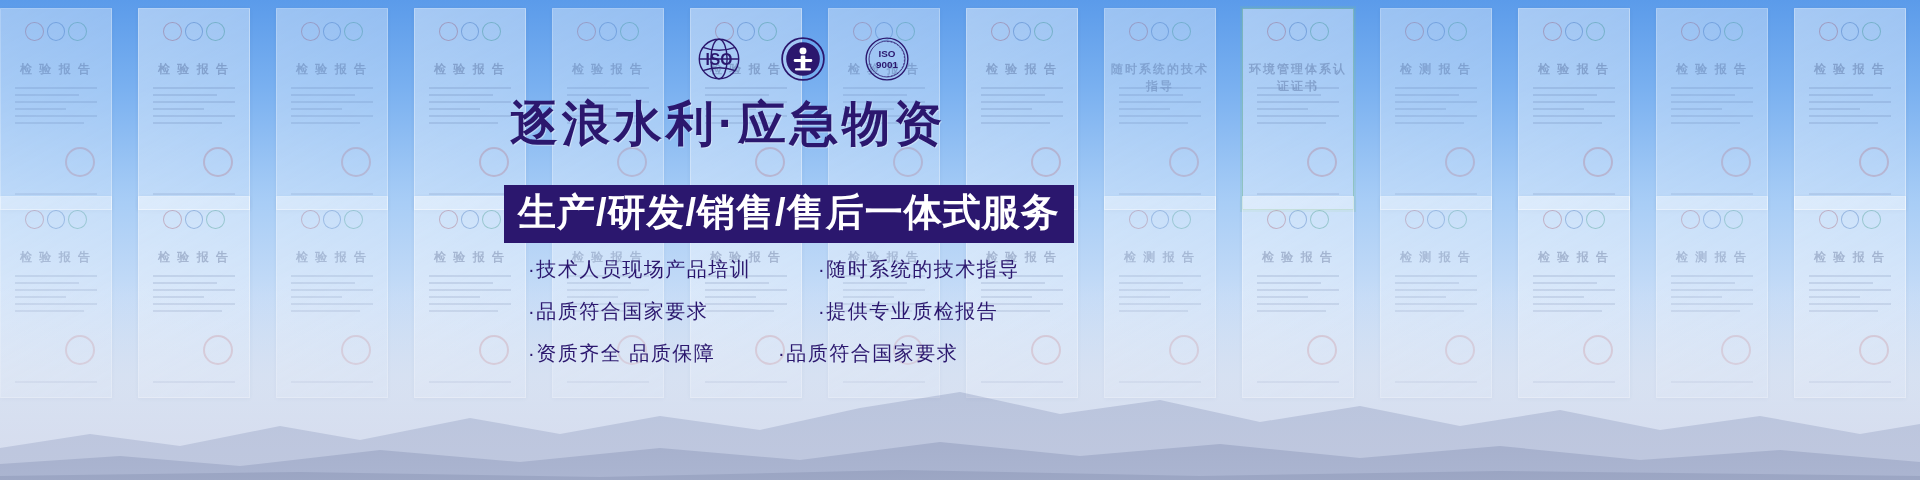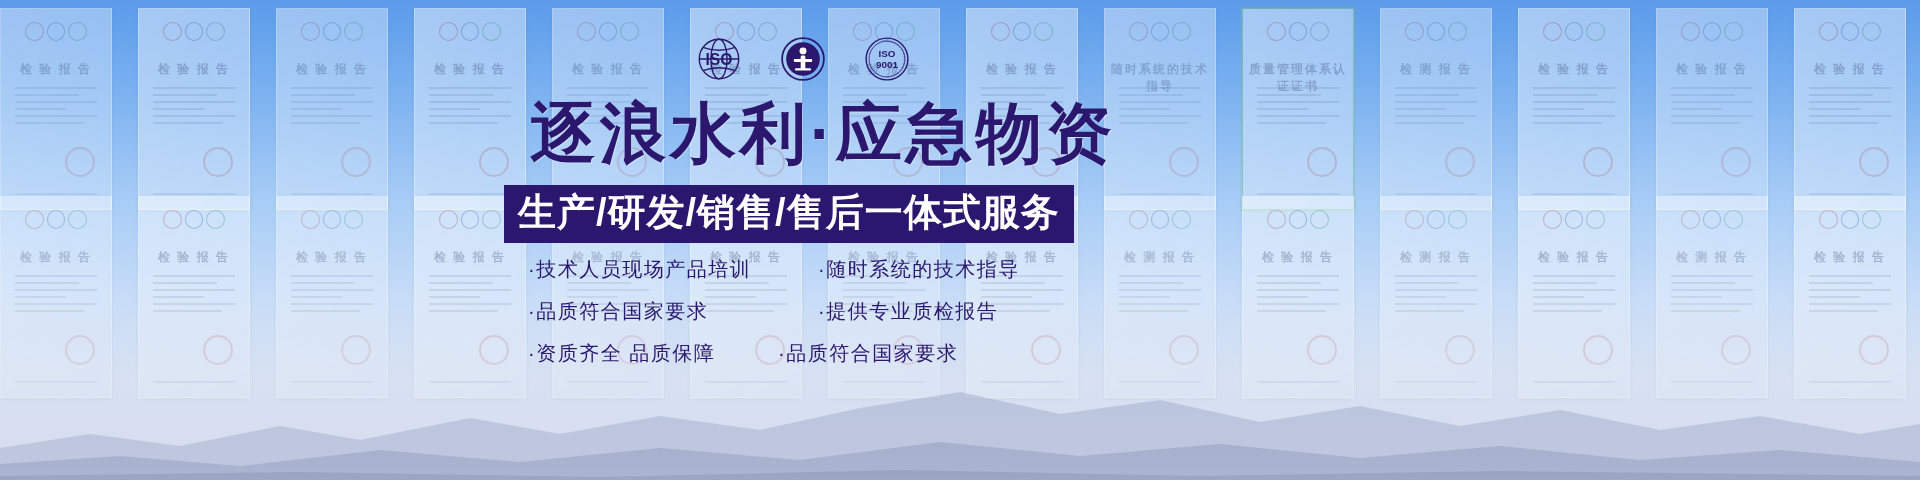--- a/index.html
+++ b/index.html
@@ -55,22 +55,22 @@
   
   .mountains{position:absolute;left:0;bottom:0;width:1920px;height:150px;}
 
   
   .badges{position:absolute;left:690px;top:30px;display:flex;gap:26px;align-items:center;}
   .badge{width:58px;height:58px;position:relative;}
 
   
   .content{position:absolute;left:0;top:0;width:1920px;height:480px;}
   .title{
-    position:absolute;left:530px;top:100px;
-    font-size:66px;font-weight:bold;letter-spacing:4px;color:#2b176e;
+    position:absolute;left:510px;top:100px;
+    font-size:48px;font-weight:bold;letter-spacing:4px;color:#2b176e;
     text-shadow:1px 1px 0 rgba(255,255,255,.35);
     white-space:nowrap;line-height:1;
   }
   .subtitle-bar{
     position:absolute;left:504px;top:185px;
     background:#2b176e;color:#ffffff;
     font-size:38px;font-weight:bold;letter-spacing:1px;
     padding:8px 14px 10px 14px;white-space:nowrap;line-height:1.05;
   }
 
@@ -258,21 +258,21 @@
           </div>
           <div class="c-stamp"></div>
           <div class="c-foot"></div>
         </div>
         <div class="cert green">
           <div class="c-seal">
             <i></i>
             <i></i>
             <i></i>
           </div>
-          <div class="c-title">质量管理体系认证证书</div>
+          <div class="c-title">环境管理体系认证证书</div>
           <div class="c-lines">
             <span></span>
             <span></span>
             <span></span>
             <span></span>
             <span></span>
             <span></span>
           </div>
           <div class="c-stamp"></div>
           <div class="c-foot"></div>

